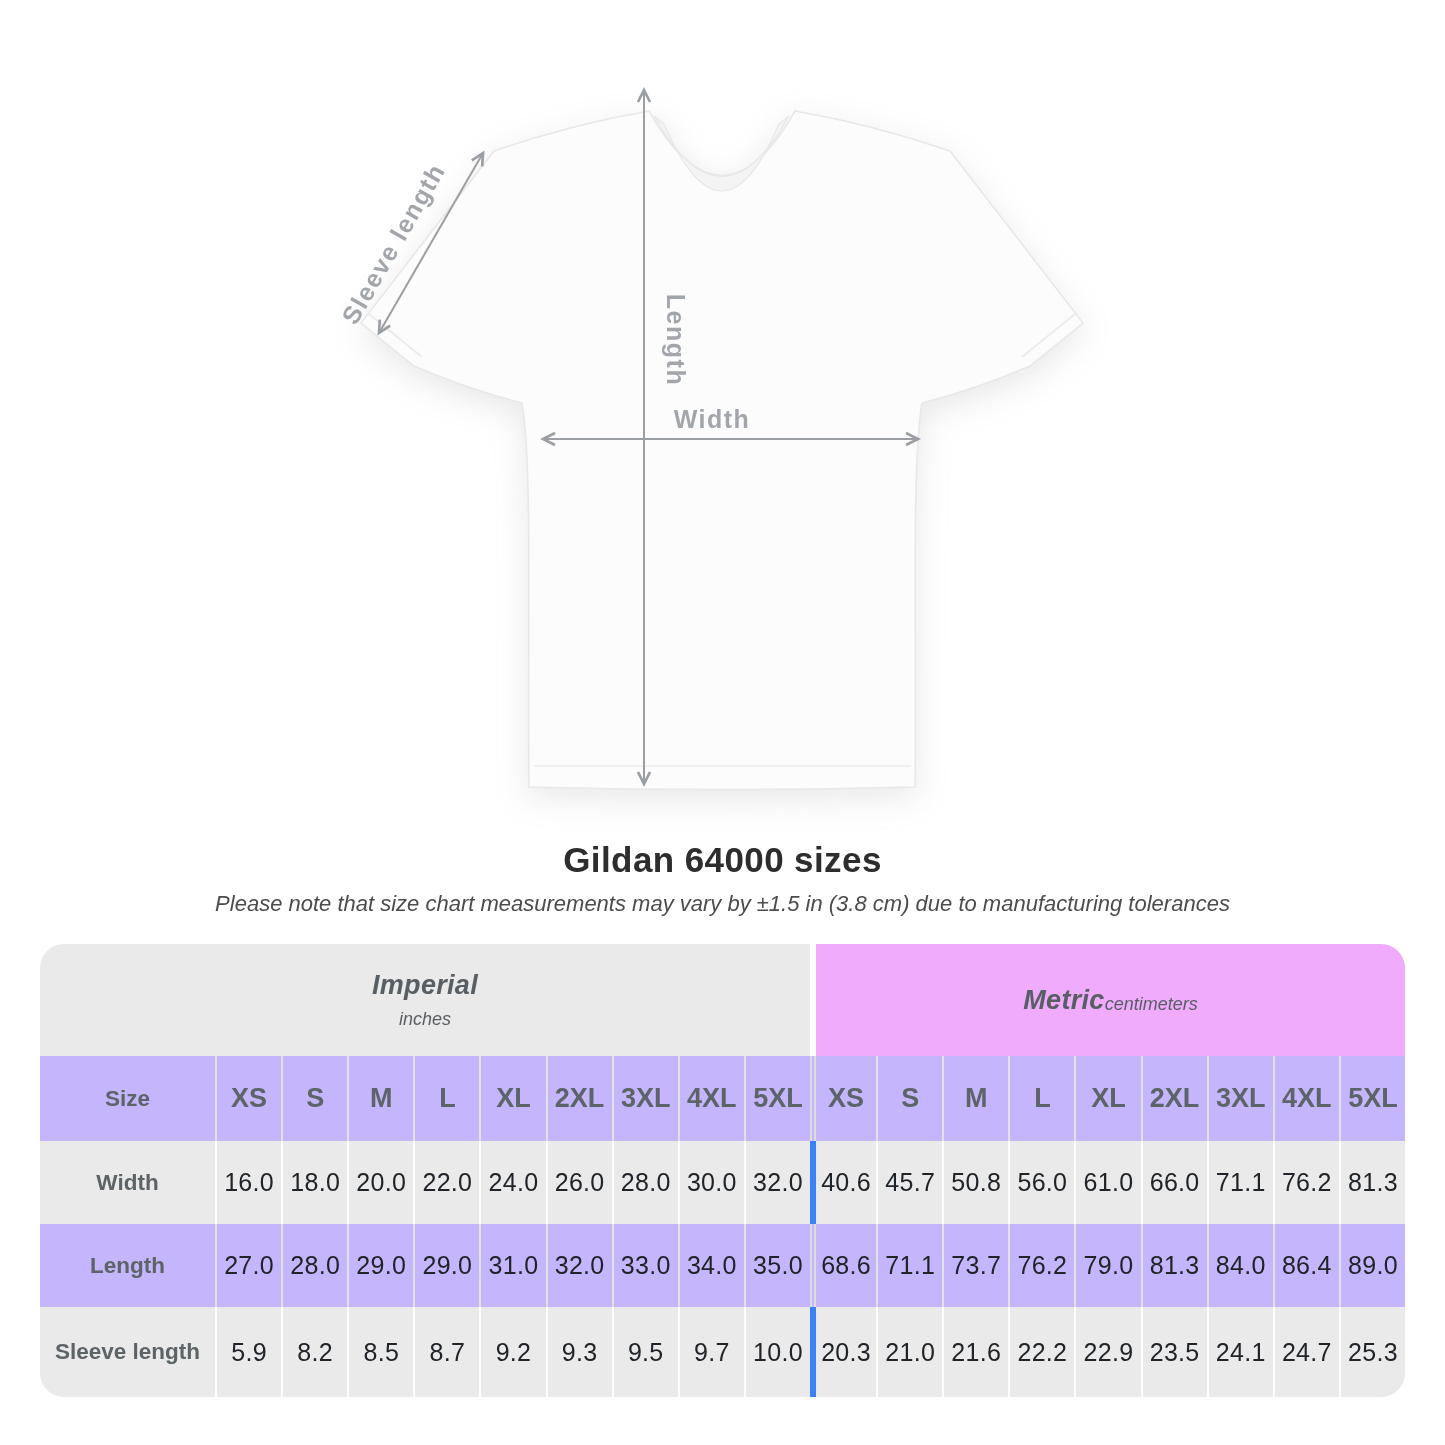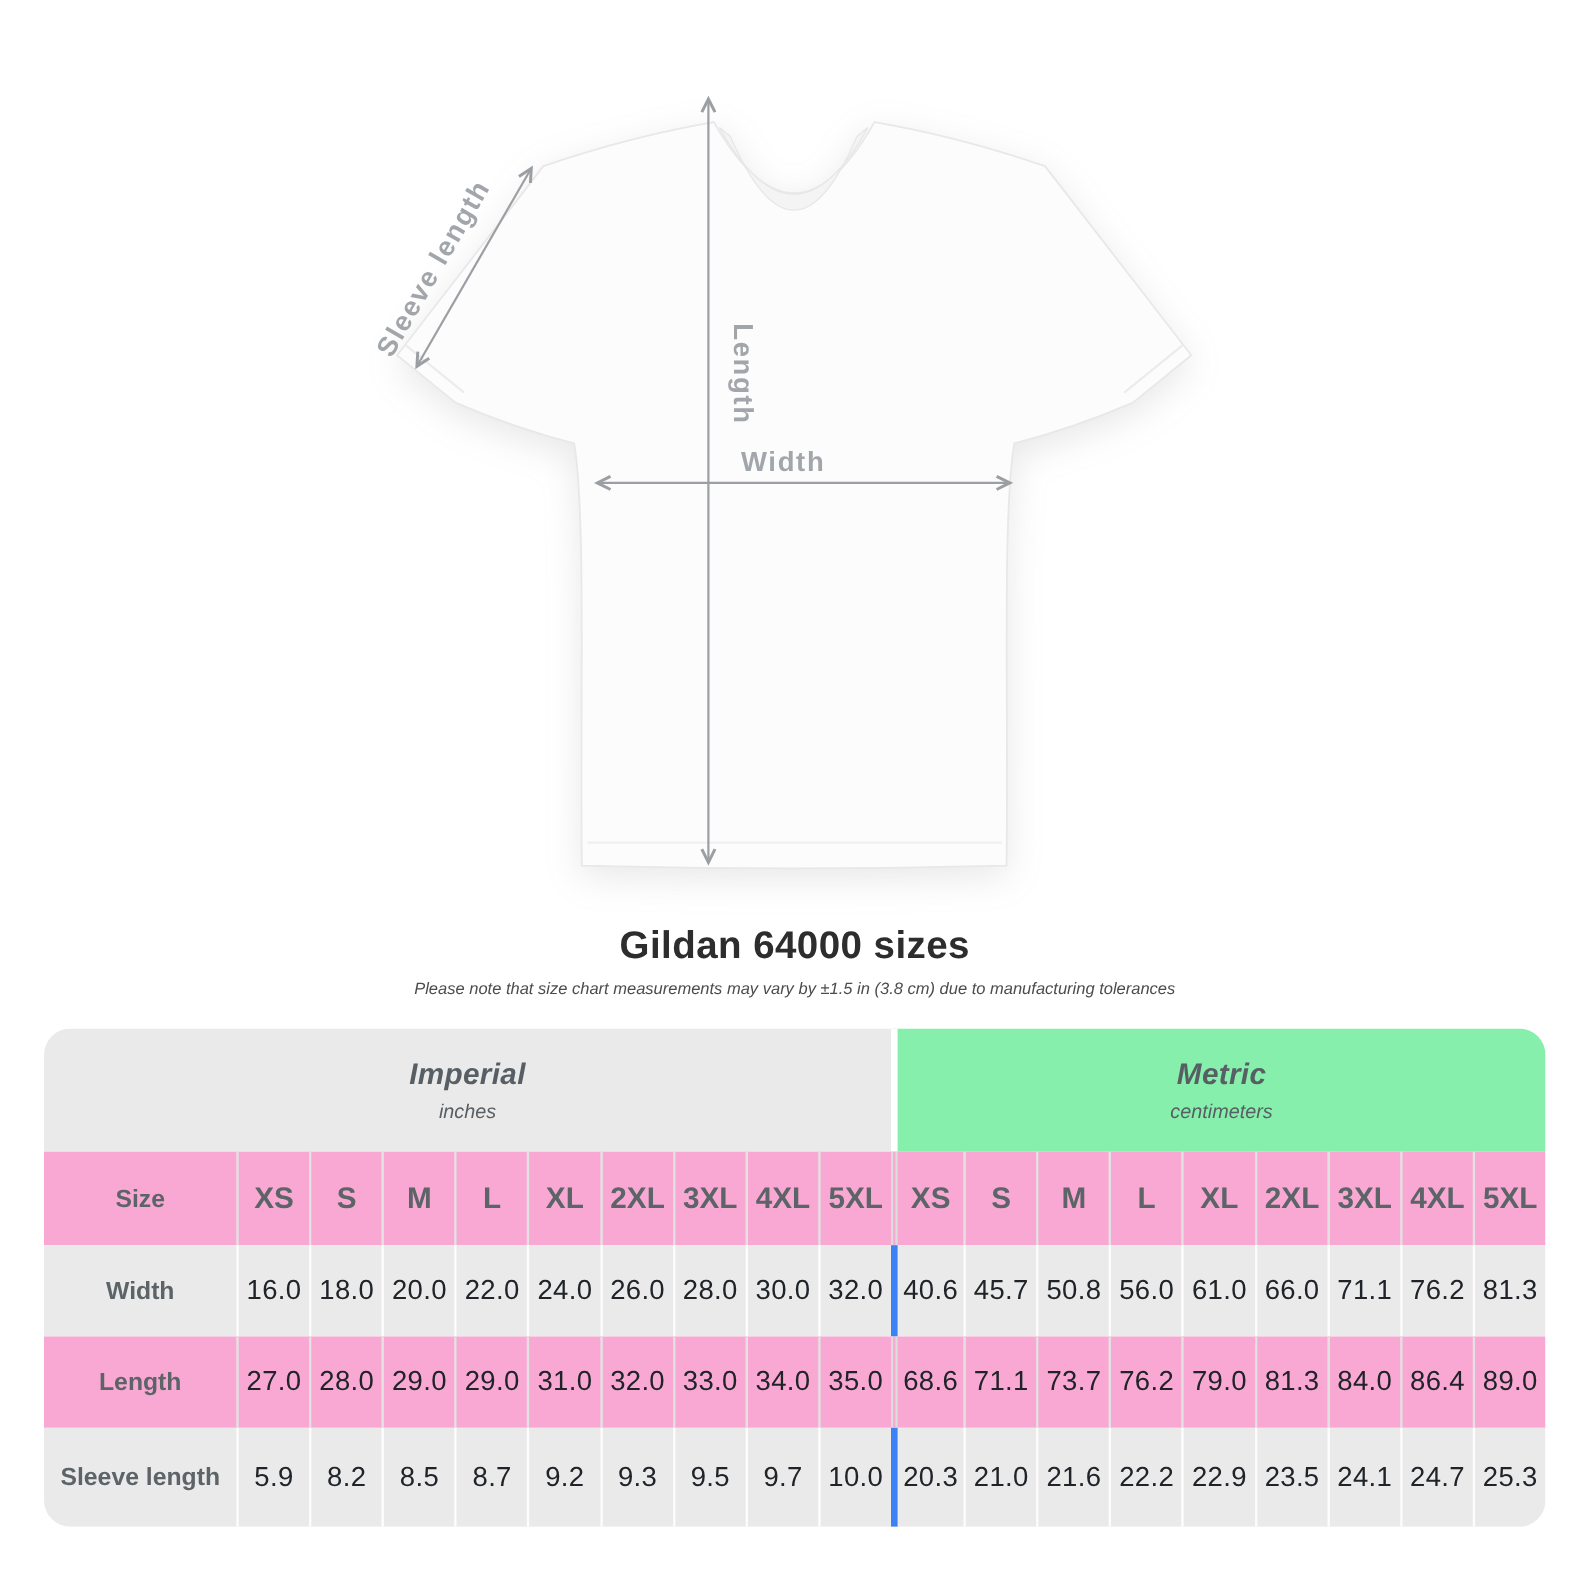--- a/index.html
+++ b/index.html
@@ -1,32 +1,32 @@
 <!DOCTYPE html>
 <html><head>
 <meta charset="utf-8">
 <style>
   html,body{margin:0;padding:0;background:#fff;}
   body{width:1445px;height:1445px;font-family:"Liberation Sans",sans-serif;overflow:hidden;}
   .figure{position:relative;width:1445px;height:832px;}
   .figure svg{display:block;}
   .flabel{font-family:"Liberation Sans",sans-serif;font-size:25px;font-weight:700;fill:#a2a6aa;letter-spacing:1.5px;}
   .page-title{margin:8px 0 0;text-align:center;font-size:35px;font-weight:700;color:#2d2d2d;letter-spacing:.4px;}
-  .subtitle{margin:11px 0 0;text-align:center;font-size:15px;font-style:italic;color:#4c4c4c;}
+  .subtitle{margin:11px 0 0;text-align:center;font-size:22px;font-style:italic;color:#4c4c4c;}
   .tbl{width:1365px;margin:27px auto 0;display:grid;grid-template-columns:175px repeat(18,1fr);
        grid-template-rows:112px 85px 83px 83px 90px;border-radius:24px;overflow:hidden;background:#fff;}
   .row{display:contents;}
   .c{display:flex;align-items:center;justify-content:center;border-left:2px solid transparent;min-width:0;}
   .row .c:first-child{border-left:none;}
-  .row.white .c{background:#f9a8d4;border-left-color:#e2e2e2;}
+  .row.white .c{background:#c4b5fd;border-left-color:#e2e2e2;}
   .row.gray .c{background:#eaeaea;border-left-color:#fdfdfd;}
   .row.gray .c.msplit{border-left:6px solid #3b82f6;}
   .row.white .c.msplit{border-left:6px double #dcdcdc;}
   .uh{grid-column:1/11;background:#eaeaea;display:flex;flex-direction:column;align-items:center;justify-content:center;}
-  .uh2{grid-column:11/20;background:#86efac;border-left:6px solid #fff;display:flex;flex-direction:column;align-items:center;justify-content:center;}
+  .uh2{grid-column:11/20;background:#f0abfc;border-left:6px solid #fff;display:flex;flex-direction:row;align-items:center;justify-content:center;}
   .uh-title{font-size:27px;font-weight:700;font-style:italic;color:#585f64;letter-spacing:.3px;}
   .uh-unit{font-size:18px;font-style:italic;color:#585f64;margin-top:8px;}
   .lab{font-weight:700;color:#5d6468;font-size:22.5px;}
   .hdr{font-weight:700;color:#5d6468;font-size:27px;}
   .val{color:#202428;font-size:25px;letter-spacing:.3px;}
 </style>
 </head>
 <body>
 
 <div class="figure">

